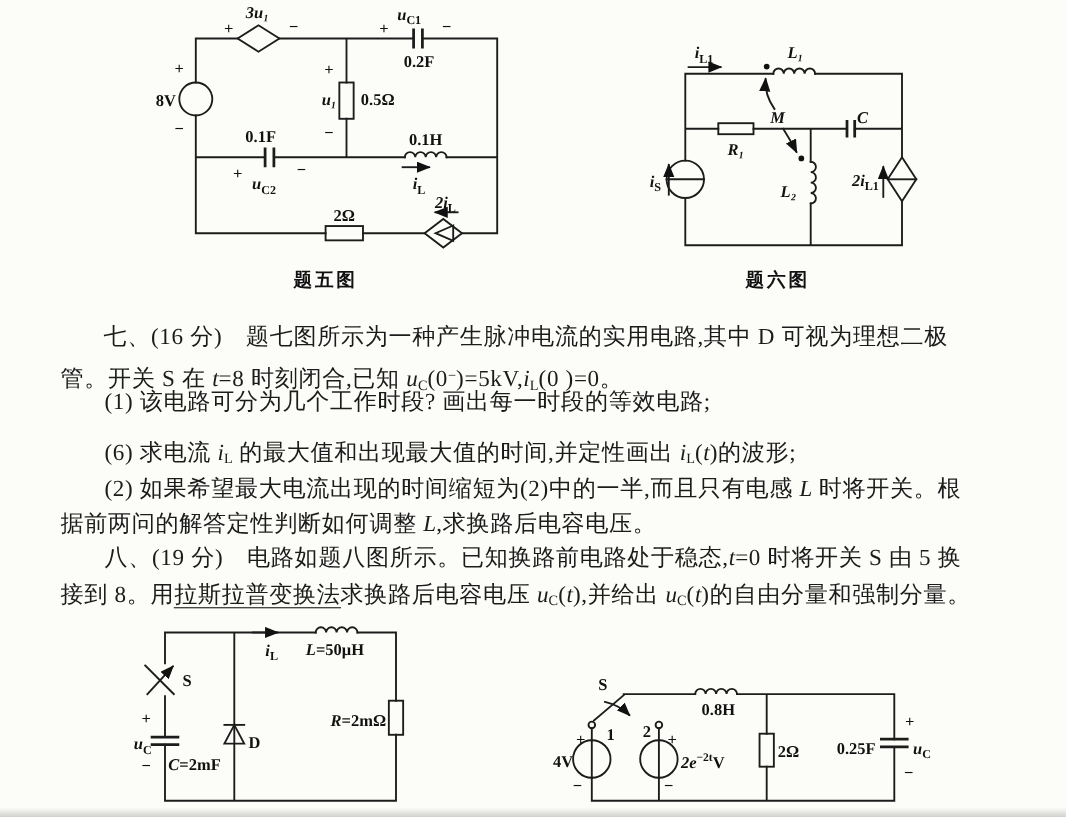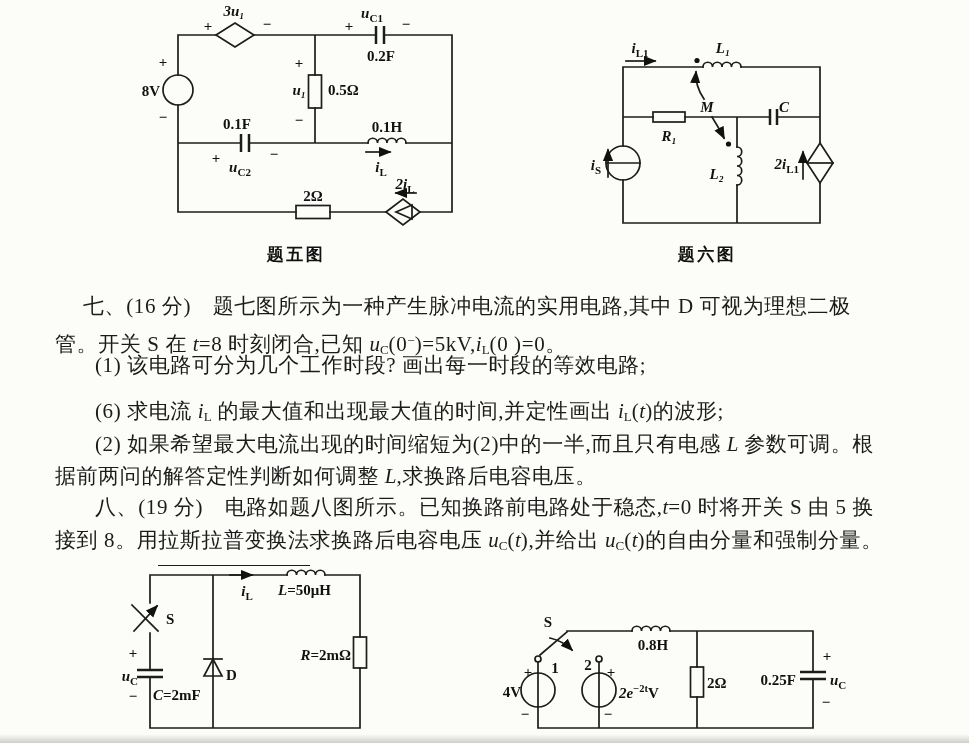--- a/index.html
+++ b/index.html
@@ -12,21 +12,21 @@
     position:absolute;left:0;bottom:0;width:969px;height:9px;
     background:linear-gradient(#fcfcf9,#cfcfca);
   }
   .line{
     position:absolute;font-size:21px;line-height:27px;white-space:nowrap;
     letter-spacing:0.6px;
   }
   .seg-i{font-style:italic;letter-spacing:0}
   .seg-sub{font-size:0.62em;vertical-align:-0.25em;letter-spacing:0}
   .seg-sup{font-size:0.62em;vertical-align:0.45em;letter-spacing:0}
-  .seg-u{border-bottom:1.6px solid #1b1b1b;padding-bottom:13px}
+  .seg-u{border-bottom:1.6px solid #1b1b1b;padding-bottom:0}
   svg{position:absolute;left:0;top:0}
   .w{stroke:#1c1c1c;stroke-width:1.7;fill:none;stroke-linecap:square;stroke-linejoin:miter}
   .plate{stroke:#1c1c1c;stroke-width:2.5;fill:none;stroke-linecap:butt}
   .dot{fill:#111;stroke:none}
   .lbl{font-family:"Liberation Serif","DejaVu Serif",serif;font-size:15px;font-weight:bold;fill:#111}
   .it{font-style:italic}
   .sub{font-size:11px}
   .sup{font-size:10.5px}
   .sign{font-size:15px;font-weight:bold}
   .cap{font-size:17px;font-weight:bold;letter-spacing:2.5px}
@@ -156,22 +156,22 @@
     <text class="lbl sign" x="608" y="719" text-anchor="middle">−</text>
     <text class="lbl" x="653" y="650" text-anchor="middle">0.8H</text>
     <text class="lbl" x="707" y="688">2Ω</text>
     <text class="lbl" x="796" y="685" text-anchor="end">0.25F</text>
     <text class="lbl sign" x="827" y="661" text-anchor="middle">+</text>
     <text class="lbl" x="830" y="685"><tspan class="it">u</tspan><tspan class="sub" dy="4">C</tspan></text>
     <text class="lbl sign" x="826" y="707" text-anchor="middle">−</text>
   </g>
 </svg>
 
-<div class="line" style="left:83px;top:293px"><span>七、(16 分)　题七图所示为一种产生脉冲电流的实用电路,其中 D 可视为理想二极</span></div>
+<div class="line" style="left:94px;top:293px"><span>七、(16 分)　题七图所示为一种产生脉冲电流的实用电路,其中 D 可视为理想二极</span></div>
 <div class="line" style="left:55px;top:327px"><span>管。开关 S 在 </span><span class="seg-i">t</span><span>=8 时刻闭合,已知 </span><span class="seg-i">u</span><span class="seg-sub">C</span><span>(0</span><span class="seg-sup">−</span><span>)=5kV,</span><span class="seg-i">i</span><span class="seg-sub">L</span><span>(0  )=0。</span></div>
 <div class="line" style="left:95px;top:352px"><span>(1) 该电路可分为几个工作时段? 画出每一时段的等效电路;</span></div>
 <div class="line" style="left:95px;top:398px"><span>(6) 求电流 </span><span class="seg-i">i</span><span class="seg-sub">L</span><span> 的最大值和出现最大值的时间,并定性画出 </span><span class="seg-i">i</span><span class="seg-sub">L</span><span>(</span><span class="seg-i">t</span><span>)的波形;</span></div>
-<div class="line" style="left:95px;top:431px"><span>(2) 如果希望最大电流出现的时间缩短为(2)中的一半,而且只有电感 </span><span class="seg-i">L</span><span> 参数可调。根</span></div>
+<div class="line" style="left:95px;top:431px"><span>(2) 如果希望最大电流出现的时间缩短为(2)中的一半,而且只有电感 </span><span class="seg-i">L</span><span> 时将开关。根</span></div>
 <div class="line" style="left:55px;top:463px"><span>据前两问的解答定性判断如何调整 </span><span class="seg-i">L</span><span>,求换路后电容电压。</span></div>
 <div class="line" style="left:95px;top:494px"><span>八、(19 分)　电路如题八图所示。已知换路前电路处于稳态,</span><span class="seg-i">t</span><span>=0 时将开关 S 由 5 换</span></div>
 <div class="line" style="left:55px;top:527px"><span>接到 8。用</span><span class="seg-u">拉斯拉普变换法</span><span>求换路后电容电压 </span><span class="seg-i">u</span><span class="seg-sub">C</span><span>(</span><span class="seg-i">t</span><span>),并给出 </span><span class="seg-i">u</span><span class="seg-sub">C</span><span>(</span><span class="seg-i">t</span><span>)的自由分量和强制分量。</span></div>
 
 <div class="page-edge"></div>
 
 </body></html>

